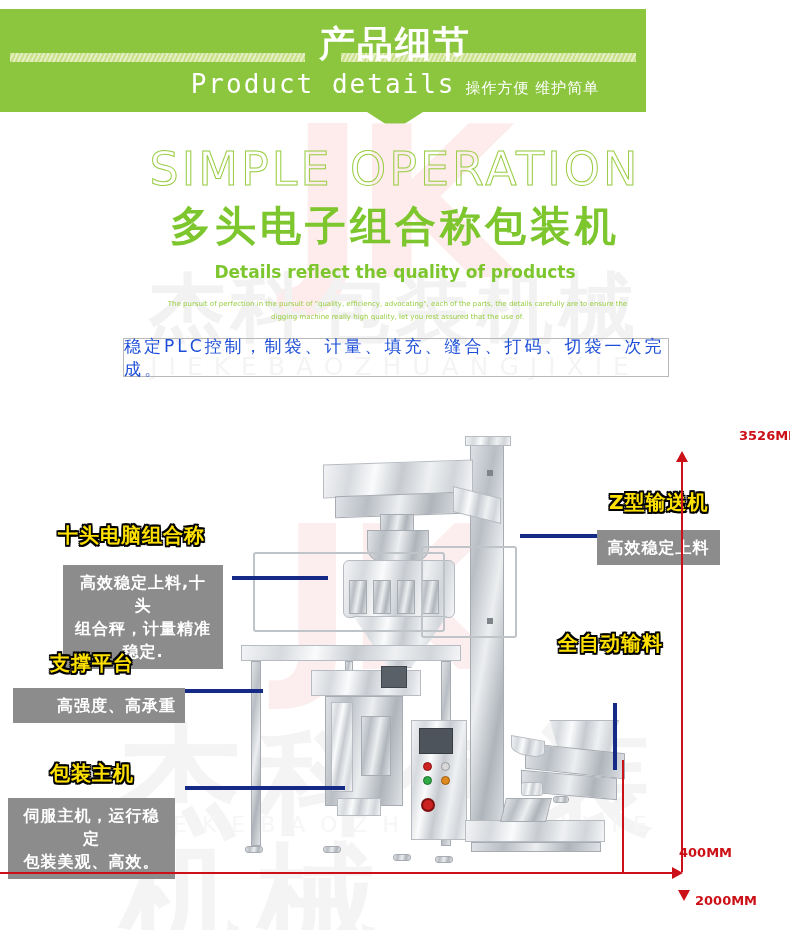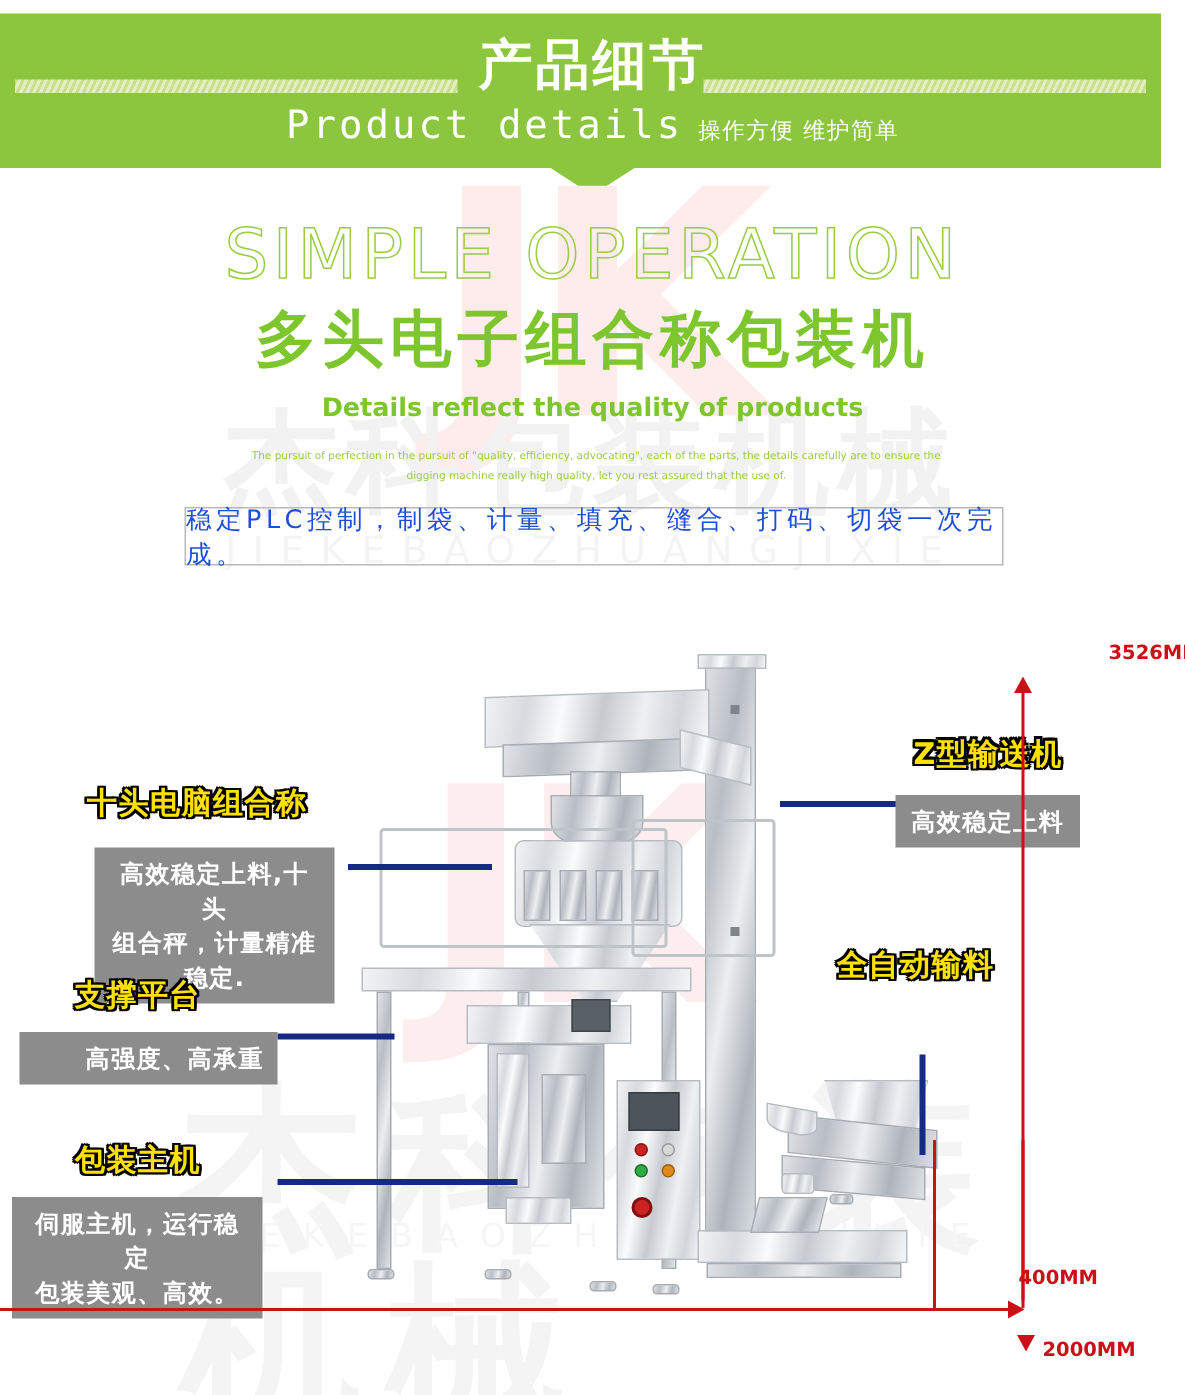--- a/index.html
+++ b/index.html
@@ -6,21 +6,21 @@
   html, body {
     width: 790px; height: 930px;
     background: #ffffff;
     font-family: "DejaVu Sans", "Liberation Sans", sans-serif;
     overflow: hidden;
   }
   #page { position: relative; width: 790px; height: 930px; background: #fff; }
 
   
   .banner {
-    position: absolute; left: 0; top: 9px; width: 774px; height: 103px;
+    position: absolute; left: 0; top: 9px; width: 646px; height: 103px;
     background: #8cc63f;
     overflow: visible;
   }
   .banner-stripe {
     position: absolute; top: 44px; height: 9px;
     background: repeating-linear-gradient(115deg,
        #cbe08a 0px, #cbe08a 2px, #e3efc0 2px, #e3efc0 4px);
   }
   .banner-stripe.left  { left: 10px;  width: 295px; }
   .banner-stripe.right { right: 10px; width: 295px; }

